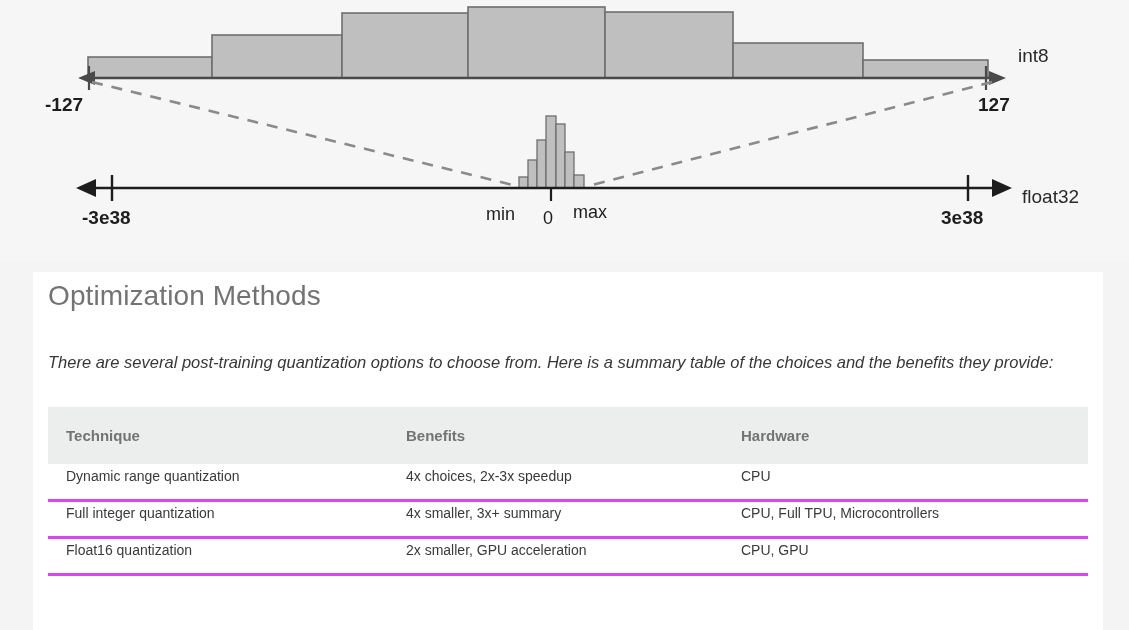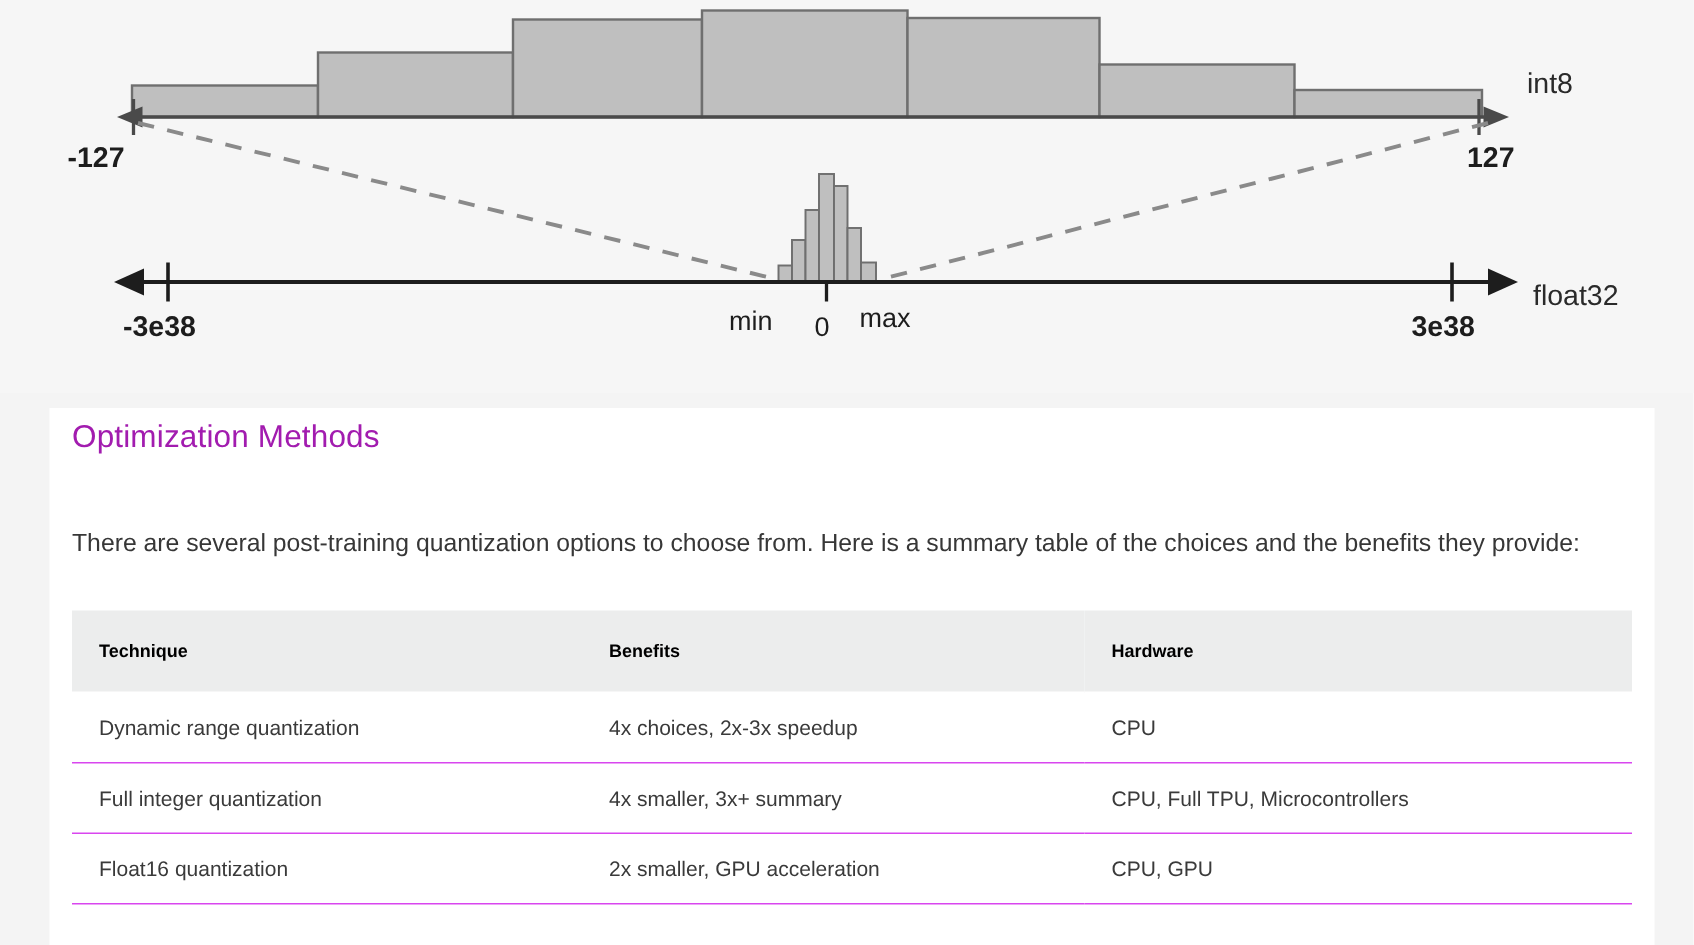--- a/index.html
+++ b/index.html
@@ -38,60 +38,61 @@
     width: 1070px;
     height: 358px;
     background: #ffffff;
     box-sizing: border-box;
   }
 
   #section-heading {
     position: absolute;
     left: 15px;
     top: 8px;
-    font-size: 21px;
-    color: #a21caf;
+    font-size: 28px;
+    color: #737373;
     font-weight: 400;
     letter-spacing: 0.1px;
     white-space: nowrap;
   }
 
   #section-paragraph {
     position: absolute;
     left: 15px;
     top: 58px;
     width: 1015px;
     font-size: 16.5px;
     line-height: 30px;
     color: #373737;
+    font-style: italic;
   }
 
   
   #methods-table {
     position: absolute;
     left: 15px;
     top: 135px;
     width: 1040px;
     border-collapse: collapse;
     table-layout: fixed;
   }
   #methods-table th {
     background: #eceded;
     text-align: left;
-    font-size: 12px;
+    font-size: 15px;
     font-weight: 700;
-    color: #000000;
+    color: #737373;
     padding: 20px 0 20px 18px;
     border: none;
   }
   #methods-table td {
     font-size: 14px;
     color: #3a3a3a;
-    padding: 15px 0 15px 18px;
-    border-bottom: 1px solid #d946ef;
+    padding: 3px 0 15px 18px;
+    border-bottom: 3px solid #d946ef;
     border-top: none;
     background: #ffffff;
   }
   #methods-table tbody tr:first-child td {
     border-top: 1px solid #ffffff;
   }
   .col-technique { width: 340px; }
   .col-benefits  { width: 335px; }
   .col-hardware  { width: 365px; }
 

